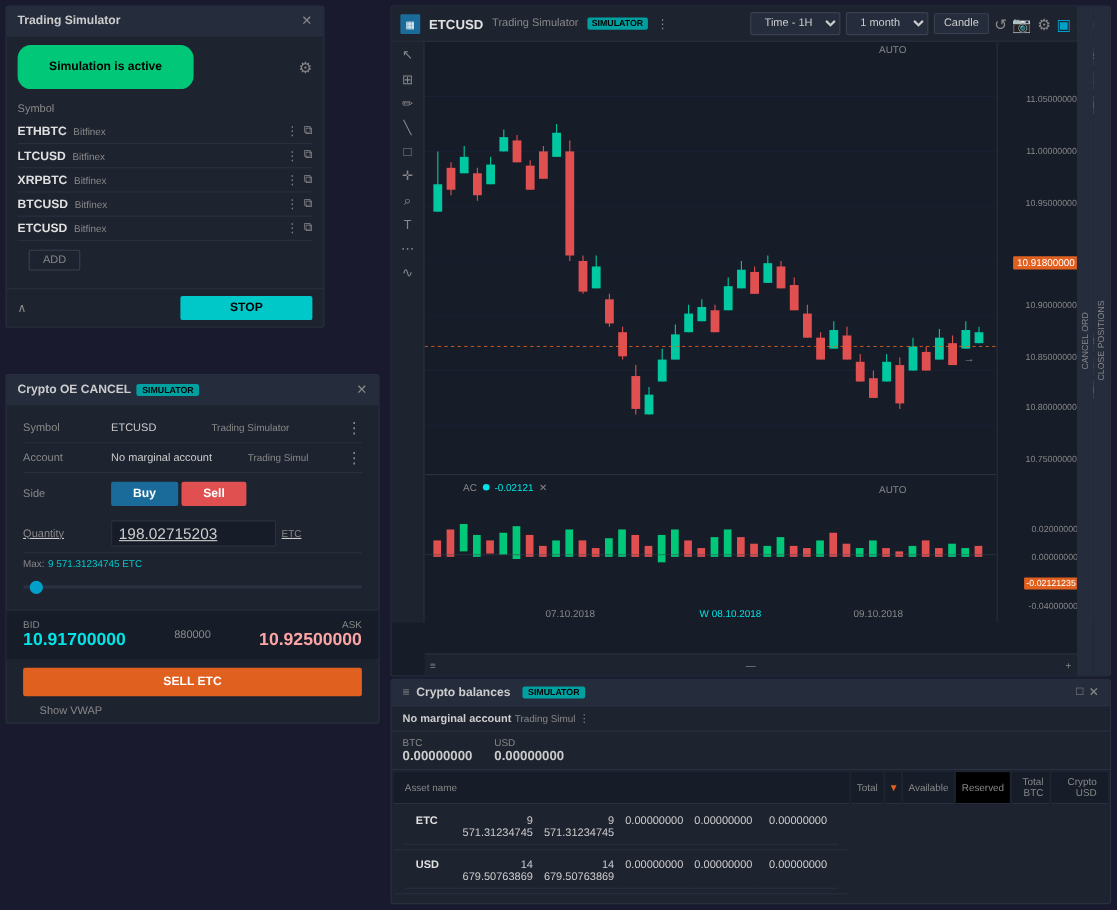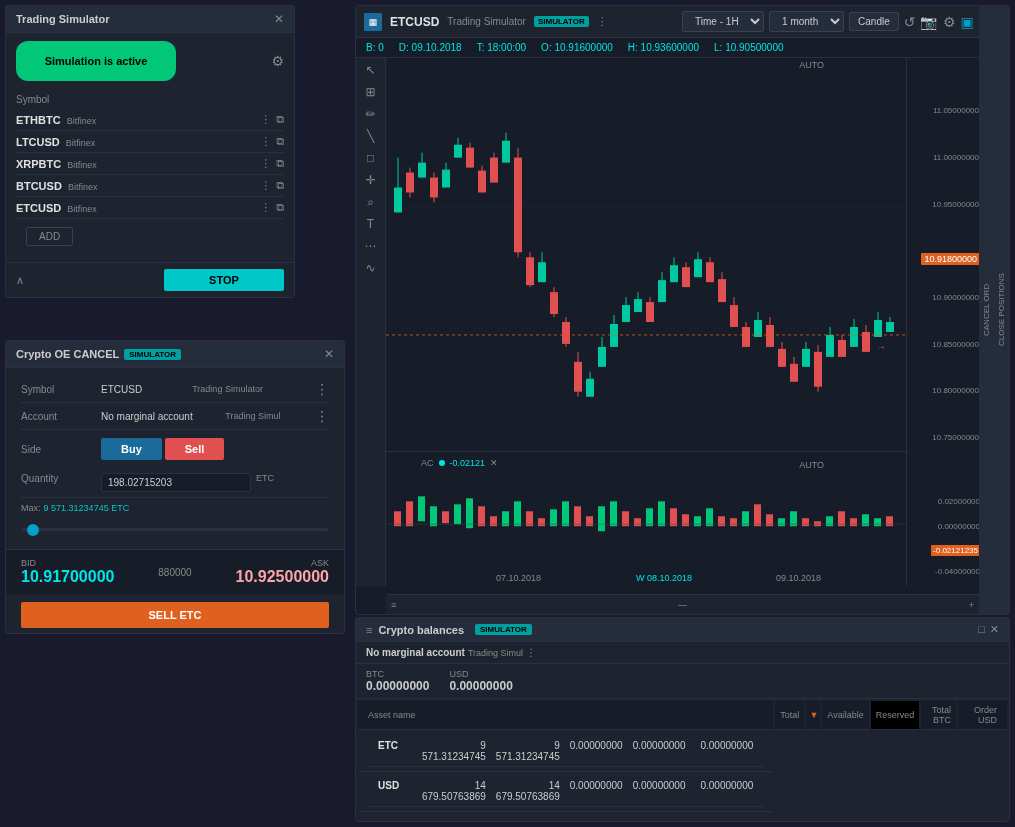--- a/index.html
+++ b/index.html
@@ -176,29 +176,31 @@
       border: none;
       padding: 5px 20px;
       font-size: 11px;
       font-weight: bold;
       cursor: pointer;
       border-radius: 2px;
     }
 
     .qty-row {
       display: flex;
+      align-items: center;
       padding: 5px 0;
       border-bottom: 1px solid #2a3040;
+      text-decoration: underline;
     }
     .qty-input {
       background: #161c28;
       border: 1px solid #2a3040;
       color: #ccc;
       padding: 3px 6px;
-      font-size: 10px;
+      font-size: 14px;
       width: 150px;
       border-radius: 2px;
     }
     .qty-unit { color: #888; font-size: 9px; margin-left: 5px; }
 
     .order-type-row {
       display: flex;
       align-items: center;
       padding: 5px 0;
       border-bottom: 1px solid #2a3040;
@@ -666,20 +668,21 @@
     <div>
       <span class="spread-value">880000</span>
     </div>
     <div style="text-align:right;">
       <div class="ask-label">ASK</div>
       <div class="ask-value">10.92500000</div>
     </div>
   </div>
   <div style="padding: 0 15px;">
     <button class="sell-etc-btn">SELL ETC</button>
+    <span class="show-vwap-label">Show VWAP</span>
   </div>
 </div>
 
 <div class="chart-panel">
   <div class="chart-header">
     <div class="chart-title-area">
       <div class="chart-icon">▦</div>
       <span class="chart-symbol">ETCUSD</span>
       <span class="chart-subtitle">Trading Simulator</span>
       <span style="background:#00a0a0;color:#000;font-size:8px;padding:1px 4px;border-radius:2px;font-weight:bold;">SIMULATOR</span>
@@ -695,28 +698,20 @@
       <button class="candle-btn">Candle</button>
       <span class="chart-icon-btn">↺</span>
       <span class="chart-icon-btn">📷</span>
       <span class="chart-icon-btn">⚙</span>
       <span class="chart-icon-btn chart-active-icon">▣</span>
       <div class="window-btns">
         <span class="win-btn">—</span>
         <span class="win-btn">□</span>
       </div>
     </div>
-  </div>
-  <div class="chart-ohlc">
-    <span>B: 0</span>
-    <span>D: 09.10.2018</span>
-    <span>T: 18:00:00</span>
-    <span>O: 10.91600000</span>
-    <span>H: 10.93600000</span>
-    <span>L: 10.90500000</span>
   </div>
   <div class="chart-body">
 
     <div class="chart-left-toolbar">
       <span class="toolbar-icon">↖</span>
       <span class="toolbar-icon">⊞</span>
       <span class="toolbar-icon">✏</span>
       <span class="toolbar-icon">╲</span>
       <span class="toolbar-icon">□</span>
       <span class="toolbar-icon">✛</span>
@@ -1007,21 +1002,21 @@
   </div>
   <table class="balances-table">
     <thead>
       <tr>
         <th class="table-col col-asset" style="text-align:left;padding:4px 10px;background:#161c28;color:#888;font-size:9px;font-weight:normal;border-bottom:1px solid #2a3040;">Asset name</th>
         <th class="table-col col-total" style="padding:4px 5px;background:#161c28;color:#888;font-size:9px;font-weight:normal;border-bottom:1px solid #2a3040;">Total</th>
         <th class="table-col" style="width:14px;padding:4px 2px;background:#161c28;color:#e06020;font-size:9px;font-weight:normal;border-bottom:1px solid #2a3040;">▼</th>
         <th class="table-col col-avail" style="padding:4px 5px;background:#161c28;color:#888;font-size:9px;font-weight:normal;border-bottom:1px solid #2a3040;">Available</th>
         <th class="table-col col-reserved" style="padding:4px 5px;background:#000000;color:#888;font-size:9px;font-weight:normal;border-bottom:1px solid #2a3040;">Reserved</th>
         <th class="table-col col-btc" style="padding:4px 5px;background:#161c28;color:#888;font-size:9px;font-weight:normal;border-bottom:1px solid #2a3040;">Total BTC</th>
-        <th class="table-col col-usd" style="padding:4px 10px;background:#161c28;color:#888;font-size:9px;font-weight:normal;border-bottom:1px solid #2a3040;text-align:right;">Order USD</th>
+        <th class="table-col col-usd" style="padding:4px 10px;background:#161c28;color:#888;font-size:9px;font-weight:normal;border-bottom:1px solid #2a3040;text-align:right;">Crypto USD</th>
       </tr>
     </thead>
     <tbody>
       <tr class="table-row">
         <td class="table-cell col-asset" style="padding:4px 10px;font-weight:bold;color:#e0e0e0;font-size:10px;border-bottom:1px solid #2a3040;">ETC</td>
         <td class="table-cell col-total" style="padding:4px 5px;text-align:right;font-size:10px;border-bottom:1px solid #2a3040;">9 571.31234745</td>
         <td style="border-bottom:1px solid #2a3040;"></td>
         <td class="table-cell col-avail" style="padding:4px 5px;text-align:right;font-size:10px;border-bottom:1px solid #2a3040;">9 571.31234745</td>
         <td class="table-cell col-reserved" style="padding:4px 5px;text-align:right;font-size:10px;border-bottom:1px solid #2a3040;">0.00000000</td>
         <td class="table-cell col-btc" style="padding:4px 5px;text-align:right;font-size:10px;border-bottom:1px solid #2a3040;">0.00000000</td>

